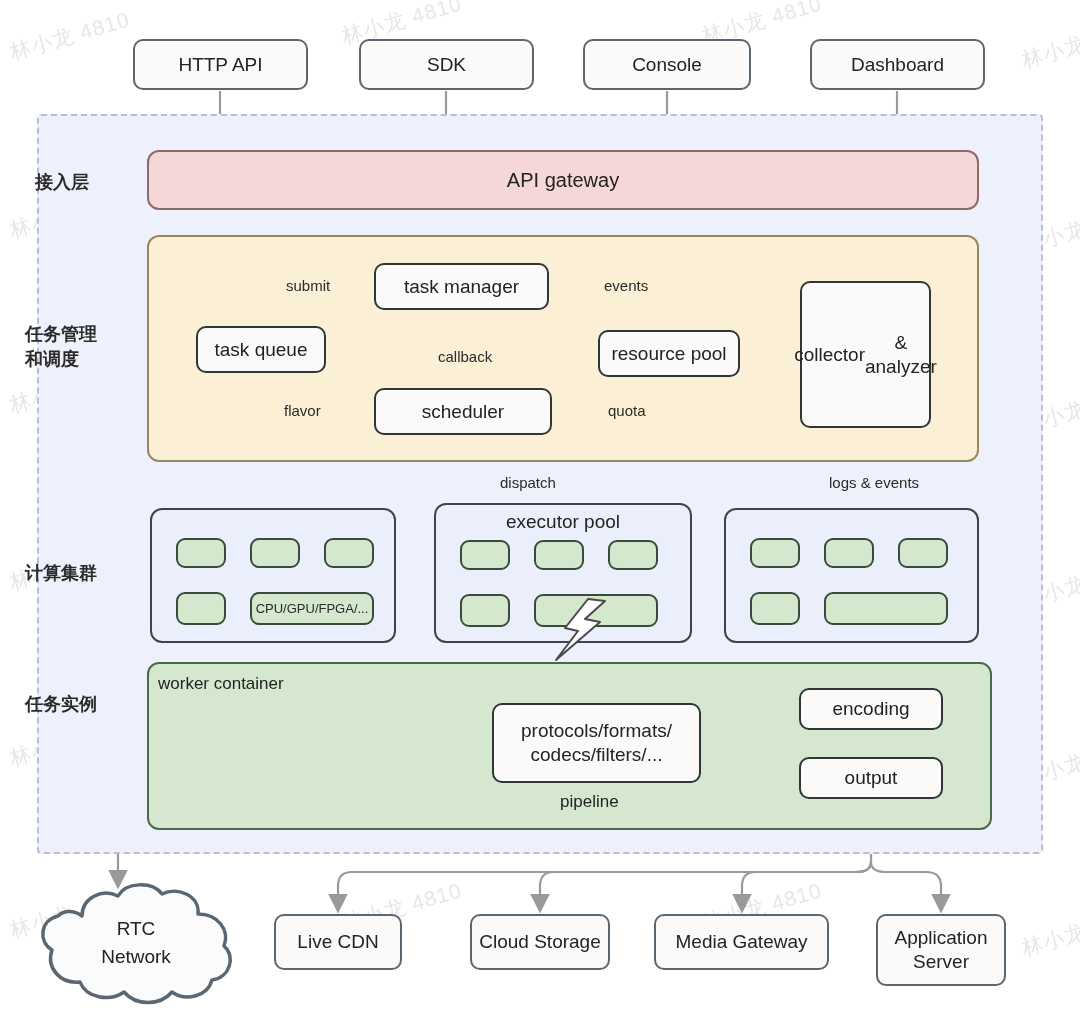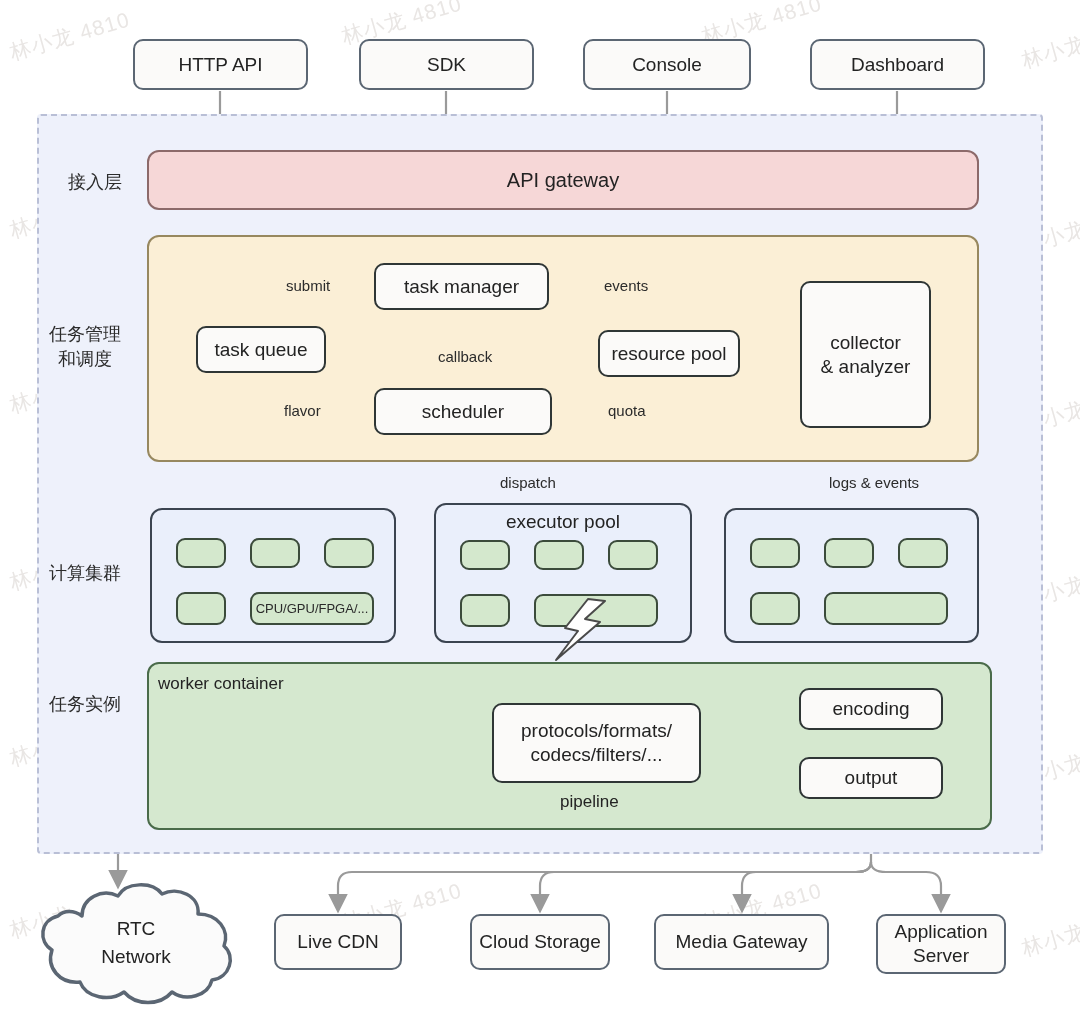--- a/index.html
+++ b/index.html
@@ -18,22 +18,22 @@
        border:2px solid #5b6673;border-radius:10px;font-size:19px;line-height:1.25;
        color:#232323;z-index:6;}
   .box.dark{border-color:#2f3636;}
 
   
   .region-dashed{position:absolute;left:37px;top:114px;width:1006px;height:740px;
        box-sizing:border-box;border:2px dashed #b9bfd6;background:#eef1fb;
        border-radius:4px;z-index:1;}
 
   
-  .layer-label{position:absolute;z-index:5;font-size:18px;font-weight:normal;color:#2b2b2b;
-       text-align:center;line-height:1.35;width:120px;}
+  .layer-label{position:absolute;z-index:5;font-size:18px;font-weight:bold;color:#2b2b2b;
+       line-height:1.35;width:120px;}
 
   
   .band{position:absolute;box-sizing:border-box;border-radius:12px;z-index:2;}
   .band-api{left:147px;top:150px;width:832px;height:60px;background:#f6d7d7;
        border:2px solid #8c6a6a;display:flex;align-items:center;justify-content:center;
        font-size:20px;}
   .band-task{left:147px;top:235px;width:832px;height:227px;background:#fbefd6;
        border:2px solid #97885f;}
   .band-worker{left:147px;top:662px;width:845px;height:168px;background:#d5e8cf;
        border:2px solid #4a6b4a;}
@@ -124,21 +124,21 @@
   </div>
   <div class="box dark" style="left:196px;top:326px;width:130px;height:47px;">
     <span>task queue</span>
   </div>
   <div class="box dark" style="left:374px;top:388px;width:178px;height:47px;">
     <span>scheduler</span>
   </div>
   <div class="box dark" style="left:598px;top:330px;width:142px;height:47px;">
     <span>resource pool</span>
   </div>
-  <div class="box dark" style="left:800px;top:281px;width:131px;height:147px;flex-direction:column;">
+  <div class="box dark" style="left:800px;top:281px;width:131px;height:147px;flex-direction:row;">
     <span>collector</span>
     <span>&amp; analyzer</span>
   </div>
 
   <div class="elabel onband" style="left:283px;top:277px;text-align:center;">submit</div>
   <div class="elabel onband" style="left:435px;top:348px;">callback</div>
   <div class="elabel onband" style="left:281px;top:402px;">flavor</div>
   <div class="elabel onband" style="left:601px;top:277px;">events</div>
   <div class="elabel onband" style="left:605px;top:402px;">quota</div>
 
@@ -204,21 +204,21 @@
 
   <div class="box" style="left:274px;top:914px;width:128px;height:56px;">
     <span>Live CDN</span>
   </div>
   <div class="box" style="left:470px;top:914px;width:140px;height:56px;">
     <span>Cloud Storage</span>
   </div>
   <div class="box" style="left:654px;top:914px;width:175px;height:56px;">
     <span>Media Gateway</span>
   </div>
-  <div class="box" style="left:876px;top:914px;width:130px;height:60px;flex-direction:column;">
+  <div class="box" style="left:876px;top:914px;width:130px;height:72px;flex-direction:column;">
     <span>Application</span>
     <span>Server</span>
   </div>
 
   <svg class="lines" viewBox="0 0 1080 1034">
     <defs>
       <marker id="ah" markerWidth="9" markerHeight="9" refX="6.5" refY="4.5" orient="auto" markerUnits="strokeWidth">
         <path d="M0,0 L9,4.5 L0,9 z" fill="#9a9a9a"></path>
       </marker>
       <marker id="ahd" markerWidth="9" markerHeight="9" refX="6.5" refY="4.5" orient="auto" markerUnits="strokeWidth">

